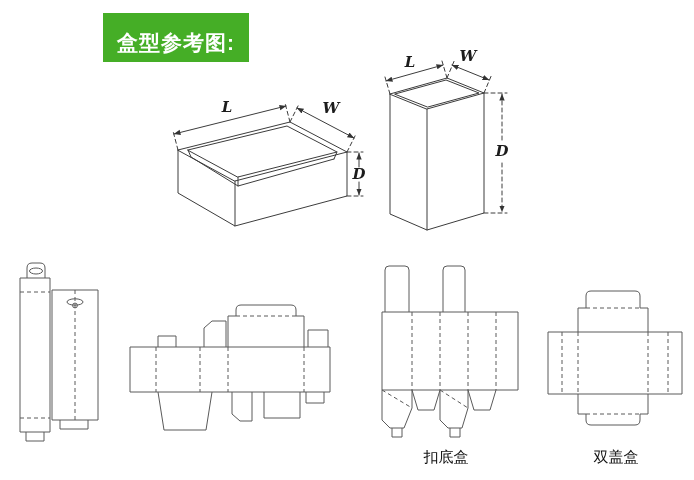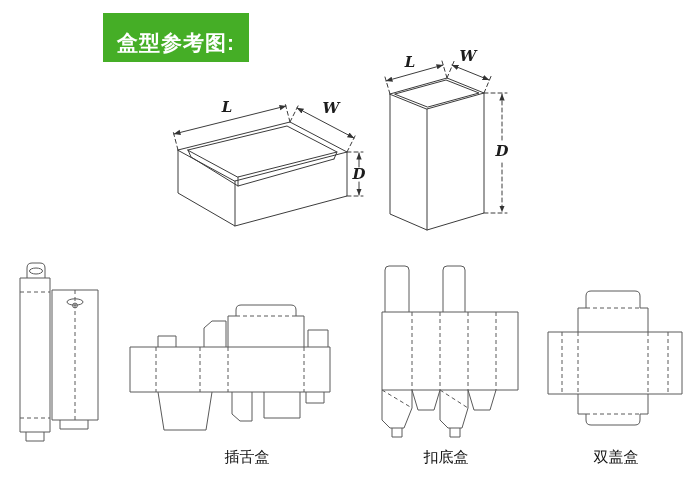--- a/index.html
+++ b/index.html
@@ -128,17 +128,16 @@
       <path class="die dash" d="M578,332 V394 M648,332 V394 M562,332 V394 M668,332 V394"></path>
       <path class="die" d="M578,332 V308 H586 M648,332 V308 H640"></path>
       <path class="die" d="M586,308 V296 Q586,291 591,291 H635 Q640,291 640,296 V308"></path>
       <path class="die dash" d="M586,308 H640"></path>
       <path class="die" d="M578,394 V414 H586 M648,394 V414 H640"></path>
       <path class="die" d="M586,414 V420 Q586,425 591,425 H635 Q640,425 640,420 V414"></path>
       <path class="die dash" d="M586,414 H640"></path>
     </g>
   </svg>
 
-  <div class="type-label" style="left:191px">插舌盒</div>
   <div class="type-label" style="left:390px">扣底盒</div>
   <div class="type-label" style="left:560px">双盖盒</div>
 
 </div>
 
 </body></html>

